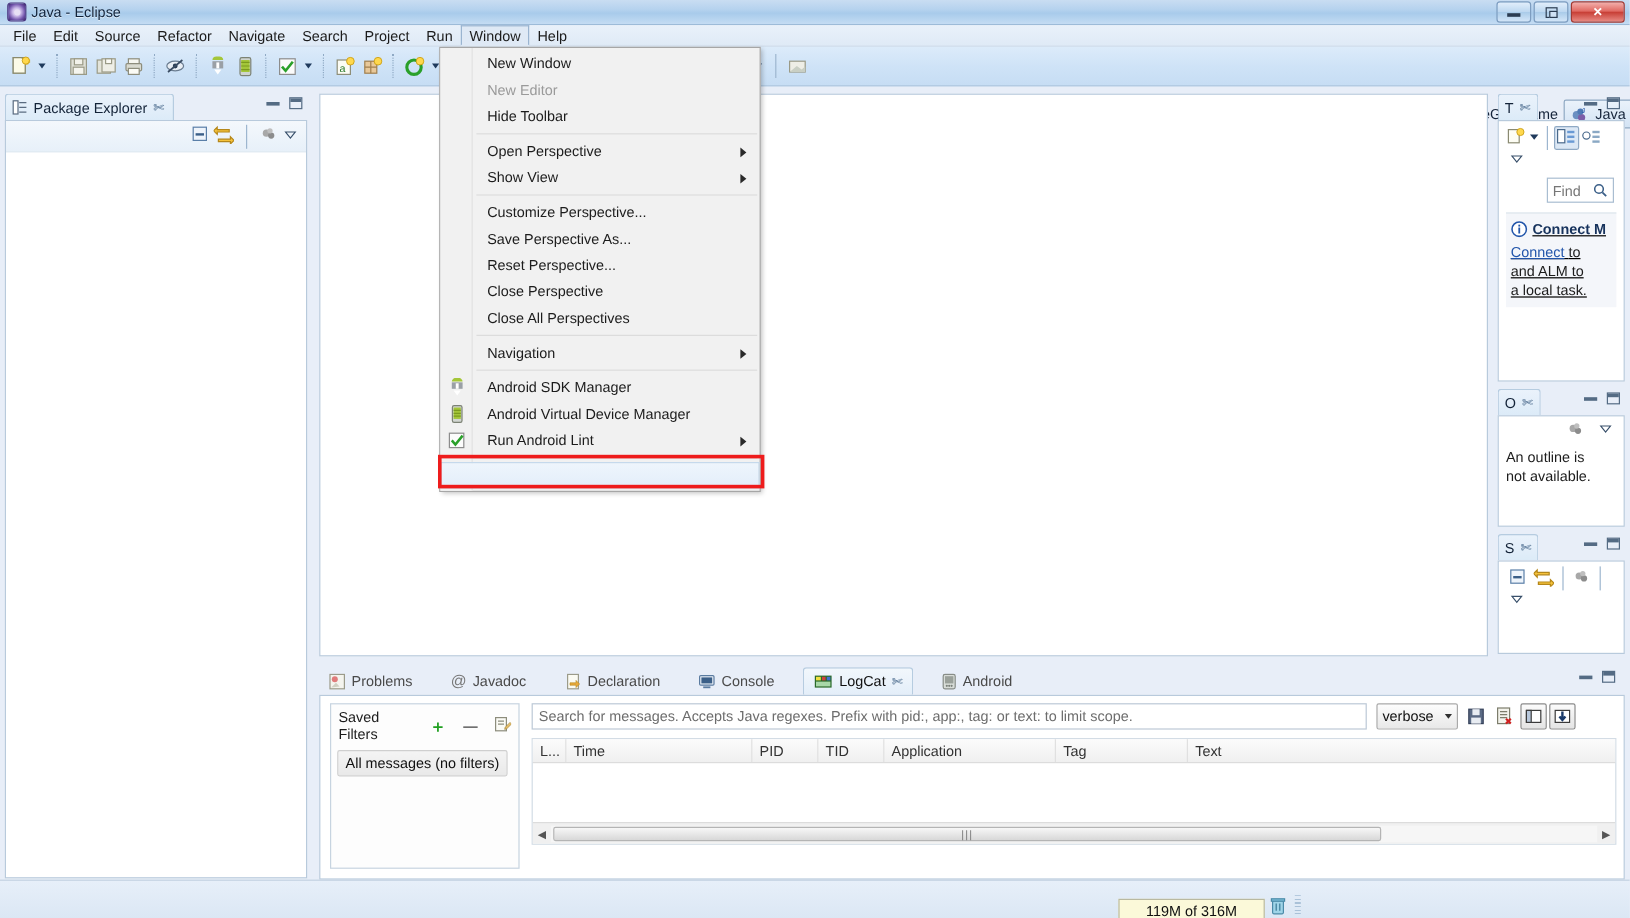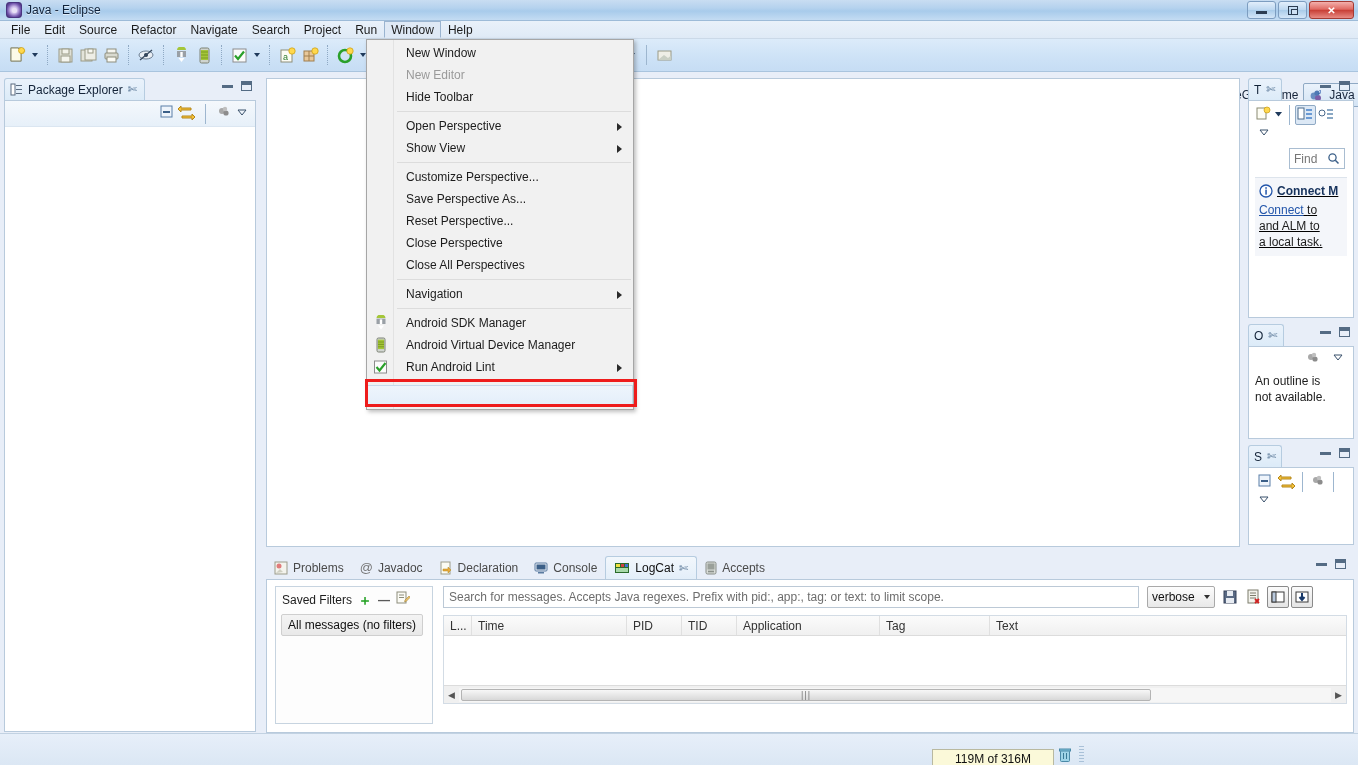--- a/index.html
+++ b/index.html
@@ -189,39 +189,39 @@
     background:#f4f6fa; border-top:1px solid #dde4ec;text-decoration:underline;
   }
   .connect-title { font-weight:bold; color:#16325c; font-size:12px; display:flex; gap:4px; align-items:center;}
   .connect-text { color:#1c1c1c; font-size:12px; line-height:16px; margin-top:4px; }
   .connect-link { color:#2255aa; text-decoration:underline; }
 
   
   #bottom-panel {
     position:absolute; left:266px; top:553px; width:1088px; height:180px;
   }
-  .bt-tabs { height:26px; display:flex; align-items:flex-end; position:relative; }
+  .bt-tabs { height:26px; display:flex; align-items:flex-end; position:relative;gap:16px; }
   .bt-tab {
     display:flex; align-items:center; gap:5px; height:23px;
     padding:0 8px; font-size:12px; color:#4a4a4a;
   }
   .bt-tab.active {
     background: linear-gradient(to bottom,#f2f7fc,#e3eef9);
     border:1px solid #b6cce0; border-bottom:none;
     border-radius:3px 3px 0 0; color:#101010; font-weight:normal;
   }
   .bt-body {
     position:absolute; left:0; right:0; top:26px; bottom:0;
     background:#fff; border:1px solid #b8cadc;
   }
   #saved-filters {
     position:absolute; left:8px; top:6px; width:158px; bottom:8px;
     border:1px solid #c7d4e0; background:#fdfdfd;
   }
-  .sf-head { display:flex; align-items:center; gap:6px; padding:4px 6px; font-size:12px; color:#1c1c1c;}
+  .sf-head { display:flex; align-items:center; gap:14px; padding:4px 6px; font-size:12px; color:#1c1c1c;}
   .sf-item {
     margin:2px 5px; padding:3px 6px; font-size:12px; color:#101010;
     background:linear-gradient(to bottom,#f4f4f4,#e9e9e9);
     border:1px solid #cfcfcf; border-radius:2px; display:inline-block;
   }
   #logcat-right { position:absolute; left:176px; right:6px; top:6px; bottom:6px; }
   #logcat-search {
     position:absolute; left:0; top:0; right:208px; height:22px;
     border:1px solid #bcc9d6; background:#fff;
     font-size:12px; color:#6d6d6d; padding:3px 5px; line-height:15px;
@@ -738,21 +738,21 @@
       <span class="closebox" style="font-size:11px;color:#4a6a8c;">✄</span>
     </div>
     <div class="bt-tab">
       <svg width="12" height="14" viewBox="0 0 12 14">
         <rect x="1" y="1" width="10" height="12" rx="1.5" fill="#d8dcd8" stroke="#878c87"></rect>
         <rect x="2.5" y="2.5" width="7" height="6" fill="#9aa09a"></rect>
         <circle cx="4" cy="10.5" r="0.9" fill="#7a807a"></circle>
         <circle cx="6" cy="10.5" r="0.9" fill="#7a807a"></circle>
         <circle cx="8" cy="10.5" r="0.9" fill="#7a807a"></circle>
       </svg>
-      <span>Accepts</span>
+      <span>Android</span>
     </div>
     <div class="view-ctrls" style="top:6px;right:8px;">
       <span class="ctrl-min"></span>
       <span class="ctrl-max"></span>
     </div>
   </div>
 
   <div class="bt-body">
 
     <div id="saved-filters">

